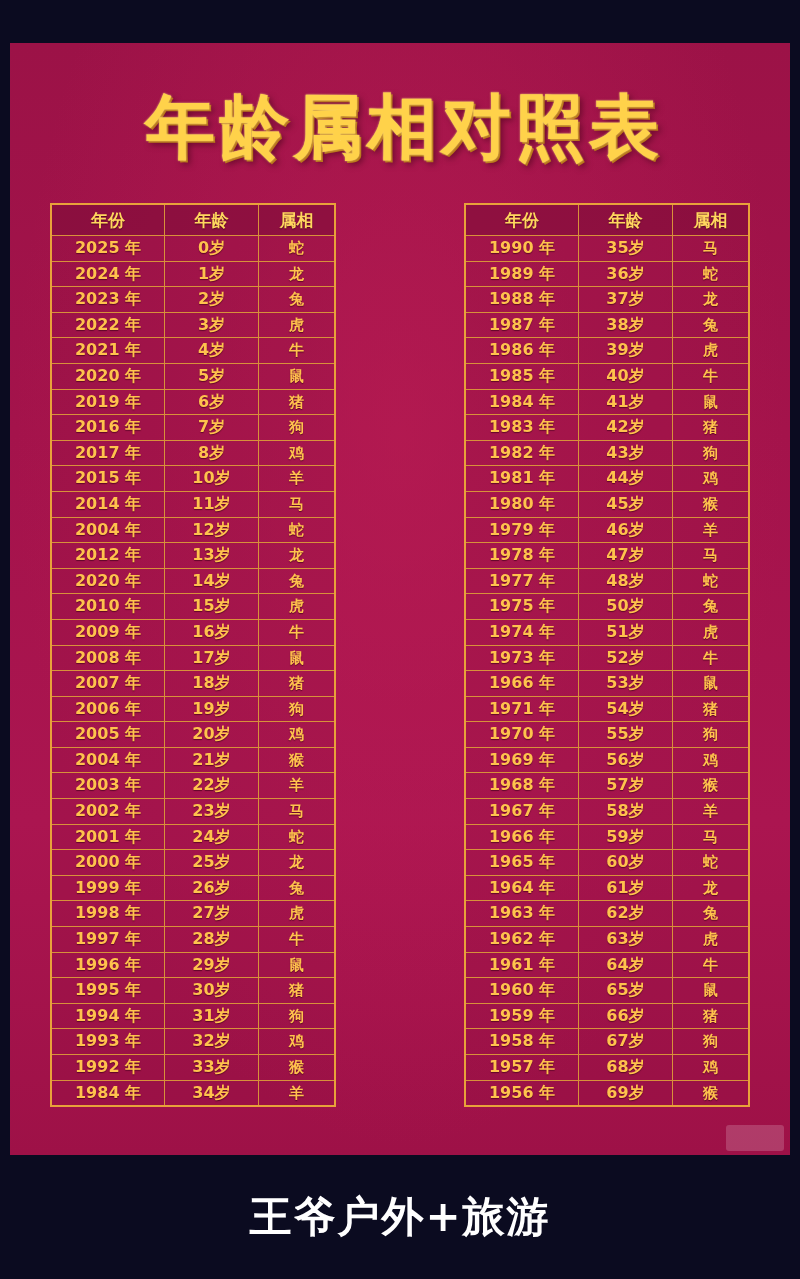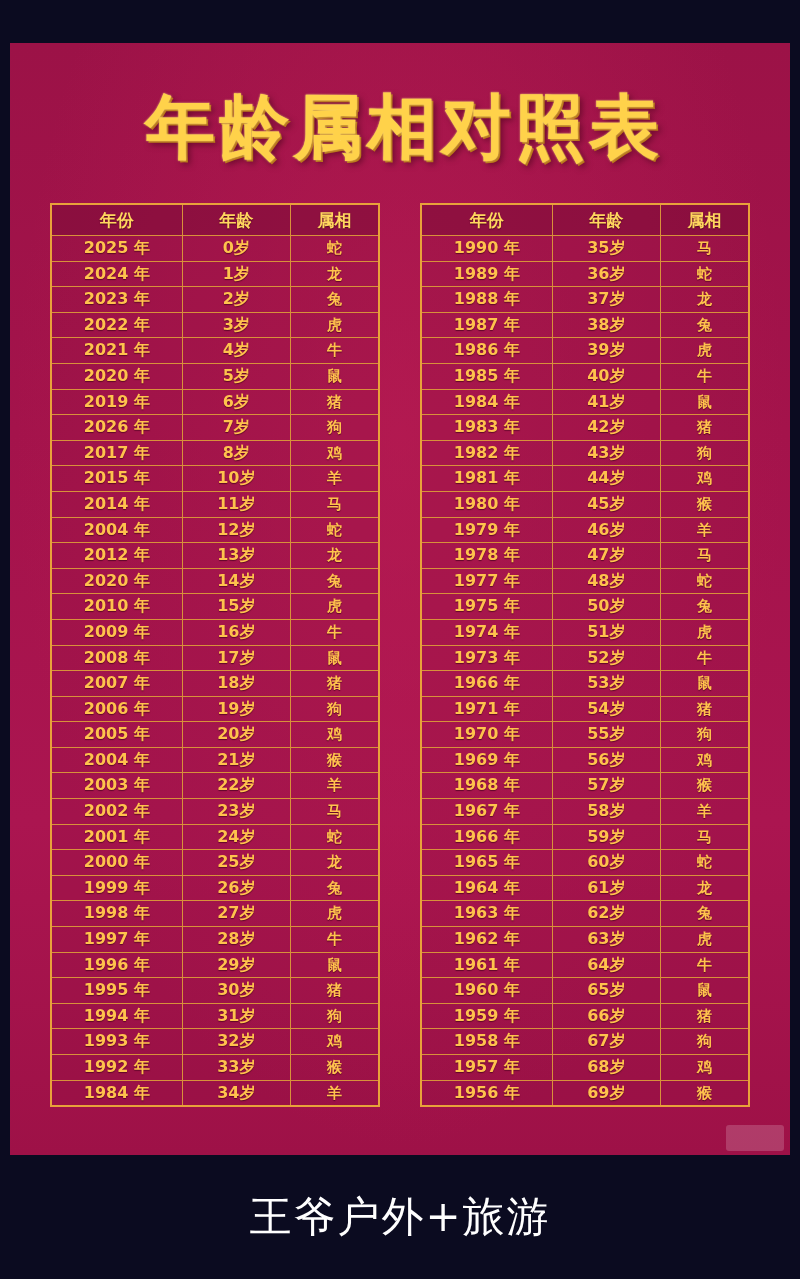--- a/index.html
+++ b/index.html
@@ -55,21 +55,21 @@
     z-index: 2;
     margin: 28px auto 0 auto;
     width: 700px;
     display: flex;
     justify-content: space-between;
   }
   .tbl {
     border: 2px solid #e8a23a;
     border-collapse: collapse;
     background: rgba(140,14,64,0.25);
-    width: 330px;
+    width: 286px;
     table-layout: fixed;
   }
   .tbl col.c1 { width: 40%; }
   .tbl col.c2 { width: 33%; }
   .tbl col.c3 { width: 27%; }
   .tbl th, .tbl td {
     border: 1px solid #d8913a;
     text-align: center;
     font-family: "DejaVu Sans", sans-serif;
     color: #ffc24d;
@@ -113,20 +113,21 @@
     background: #0b0b20;
     display: flex;
     align-items: center;
     justify-content: center;
   }
   .footer-text {
     font-family: "DejaVu Serif", serif;
     font-size: 42px;
     color: #ffffff;
     letter-spacing: 2px;
+    font-weight: bold;
   }
   .topbar {
     position: absolute;
     left: 0; top: 0;
     width: 800px; height: 43px;
     background: #0b0b20;
   }
   .sidebar-l, .sidebar-r {
     position: absolute;
     top: 43px;
@@ -192,21 +193,21 @@
               <td class="year">2020 年</td>
               <td class="age">5岁</td>
               <td class="zodiac">鼠</td>
             </tr>
             <tr>
               <td class="year">2019 年</td>
               <td class="age">6岁</td>
               <td class="zodiac">猪</td>
             </tr>
             <tr>
-              <td class="year">2026 年</td>
+              <td class="year">2016 年</td>
               <td class="age">7岁</td>
               <td class="zodiac">狗</td>
             </tr>
             <tr>
               <td class="year">2017 年</td>
               <td class="age">8岁</td>
               <td class="zodiac">鸡</td>
             </tr>
             <tr>
               <td class="year">2015 年</td>

